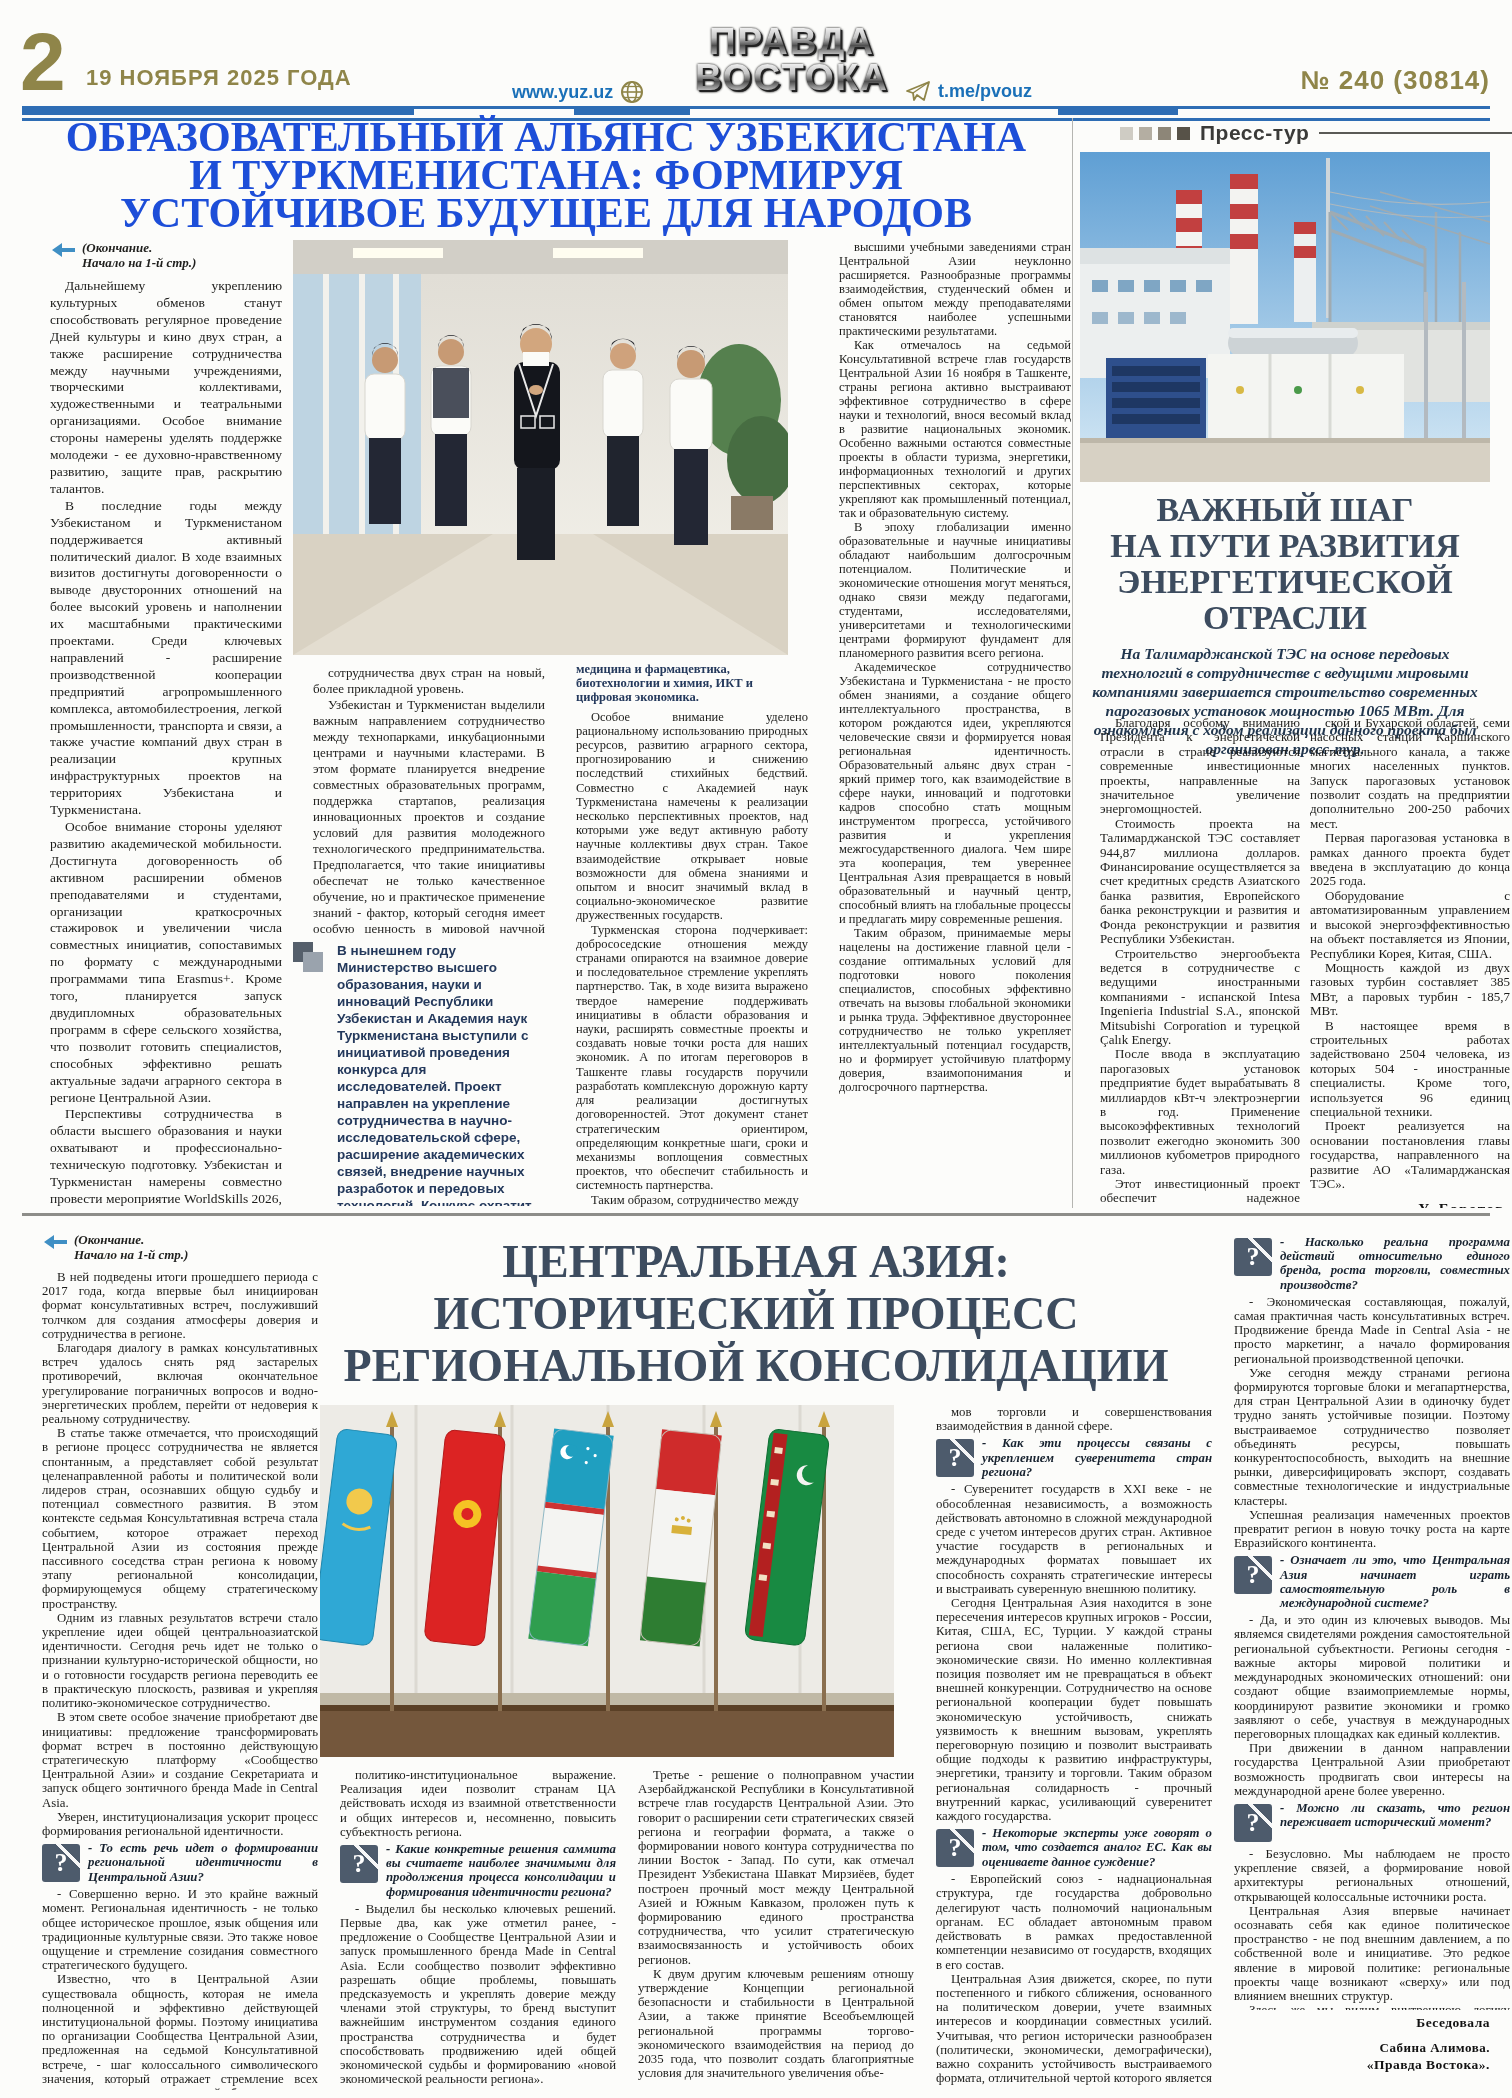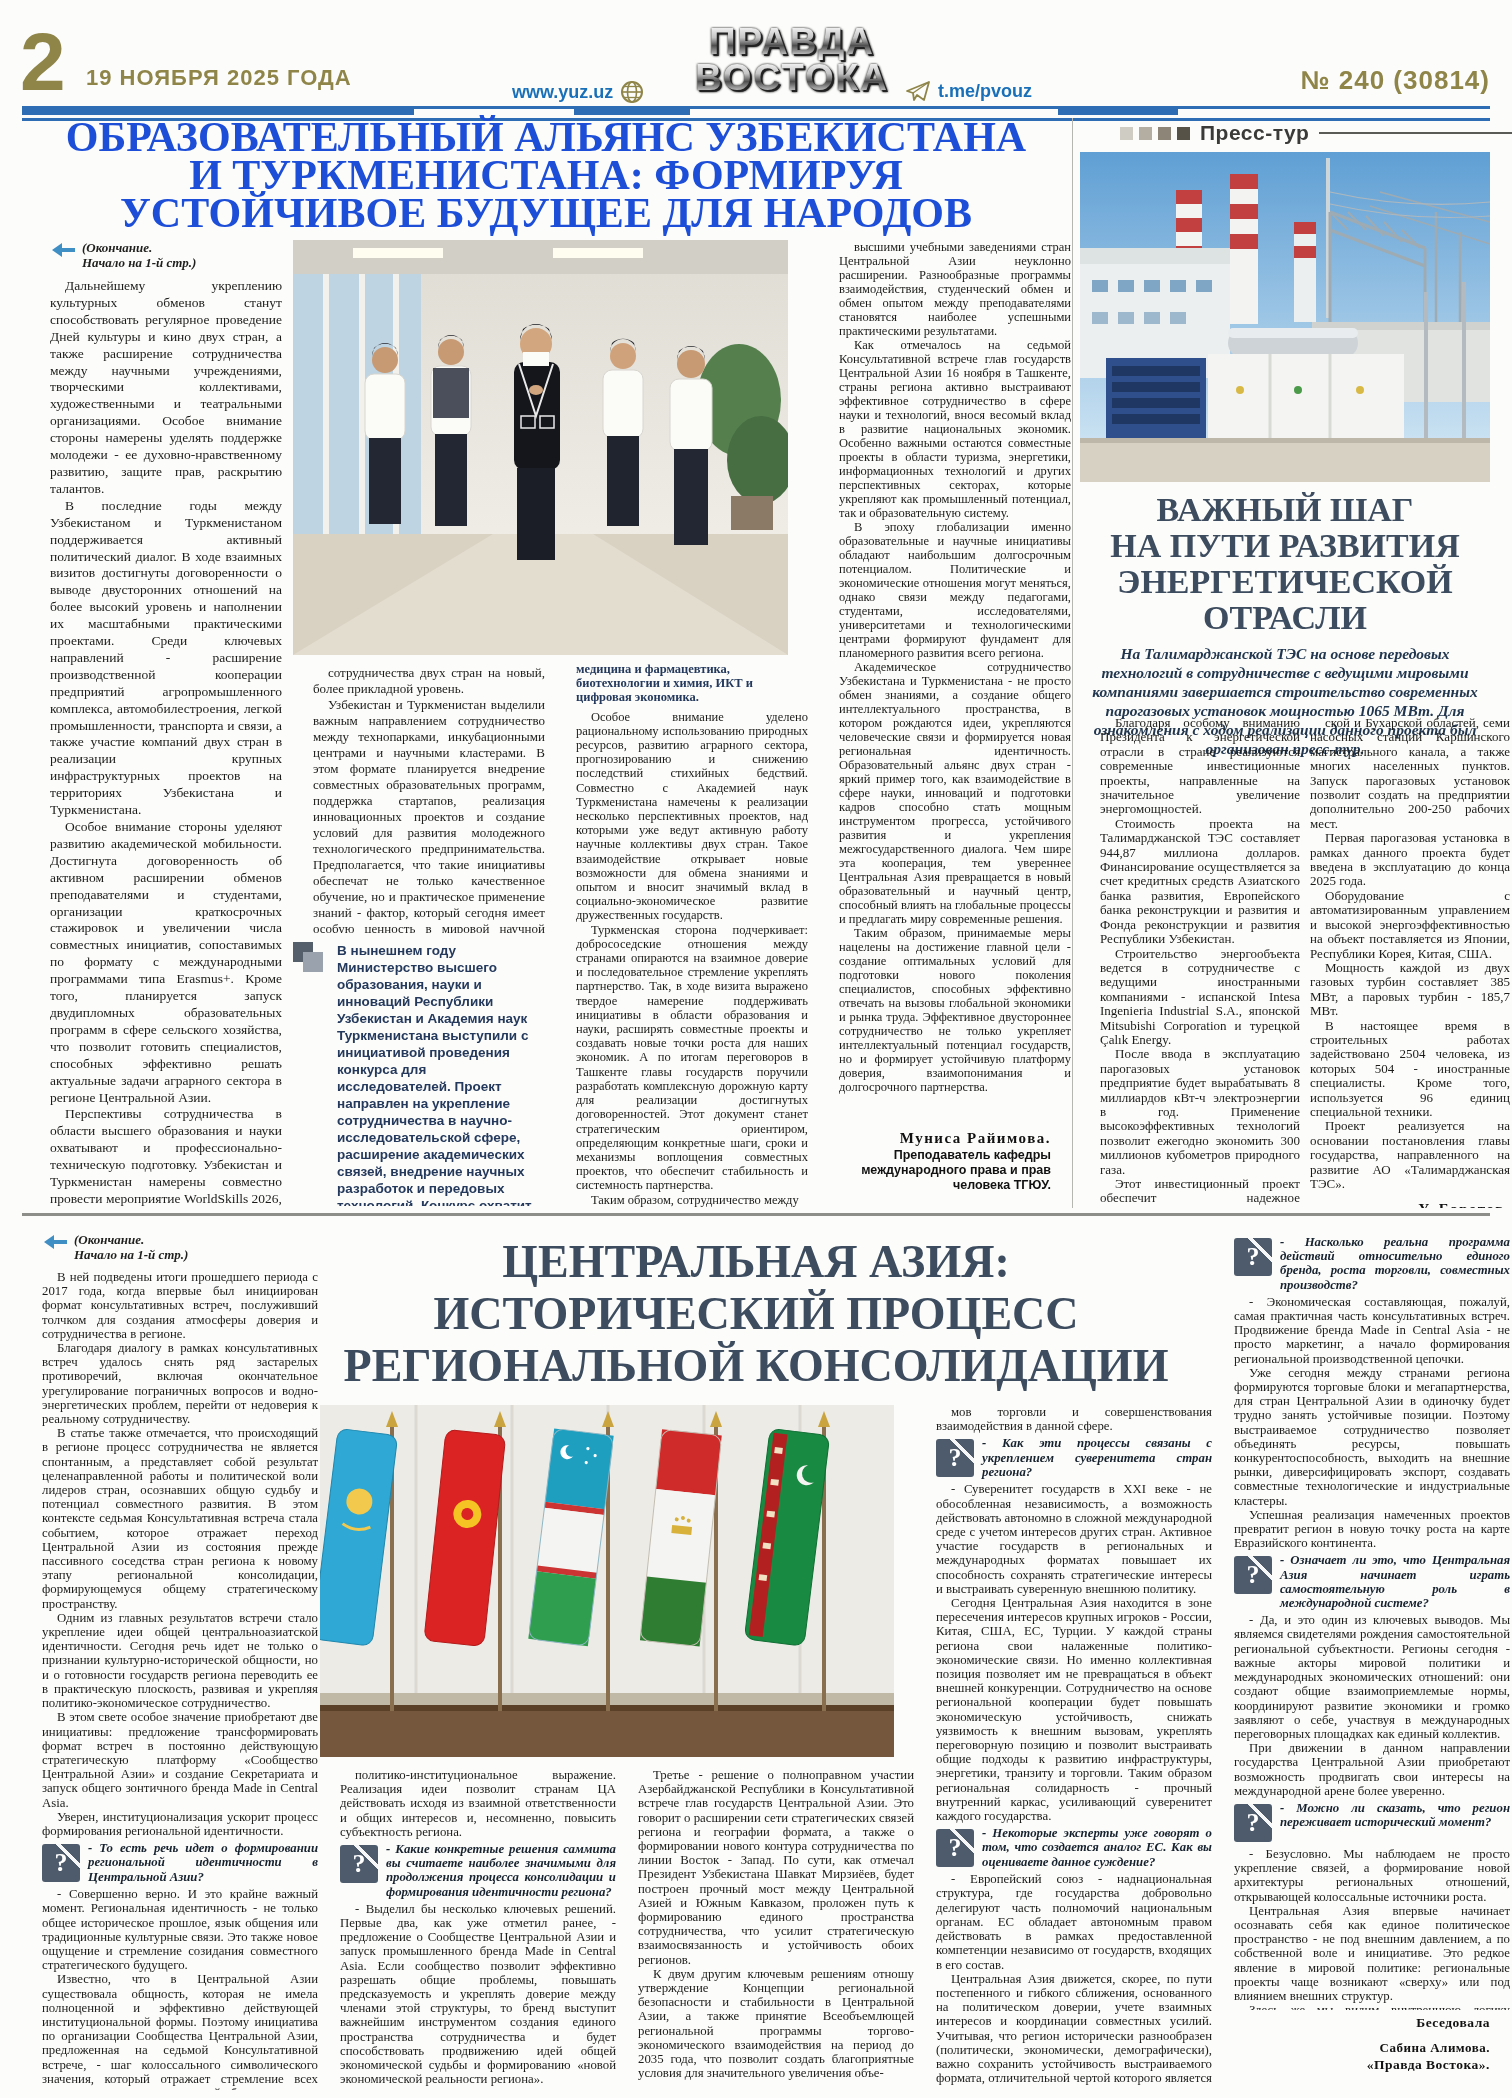--- a/index.html
+++ b/index.html
@@ -218,32 +218,28 @@
     <div>
         <p class="b-bold">медицина и фармацевтика, биотехнологии и химия, ИКТ и цифровая экономика.</p>
         <p class="b-p">Особое внимание уделено рациональному использованию природных ресурсов, развитию аграрного сектора, прогнозированию и снижению последствий стихийных бедствий. Совместно с Академией наук Туркменистана намечены к реализации несколько перспективных проектов, над которыми уже ведут активную работу научные коллективы двух стран. Такое взаимодействие открывает новые возможности для обмена знаниями и опытом и вносит значимый вклад в социально-экономическое развитие дружественных государств.</p>
         <p class="b-p">Туркменская сторона подчеркивает: добрососедские отношения между странами опираются на взаимное доверие и последовательное стремление укреплять партнерство. Так, в ходе визита выражено твердое намерение поддерживать инициативы в области образования и науки, расширять совместные проекты и создавать новые точки роста для наших экономик. А по итогам переговоров в Ташкенте главы государств поручили разработать комплексную дорожную карту для реализации достигнутых договоренностей. Этот документ станет стратегическим ориентиром, определяющим конкретные шаги, сроки и механизмы воплощения совместных проектов, что обеспечит стабильность и системность партнерства.</p>
         <p class="b-p">Таким образом, сотрудничество между</p>
       </div>
   </div>
 
   <div class="col a1col" style="left:819px;top:240px;width:232px;height:880px;font-size:12.5px;line-height:14px;">
     <div>
-        <p class="b-p">высшими учебными заведениями стран Центральной Азии неуклонно расширении. Разнообразные программы взаимодействия, студенческий обмен и обмен опытом между преподавателями становятся наиболее успешными практическими результатами.</p>
+        <p class="b-p">высшими учебными заведениями стран Центральной Азии неуклонно расширяется. Разнообразные программы взаимодействия, студенческий обмен и обмен опытом между преподавателями становятся наиболее успешными практическими результатами.</p>
         <p class="b-p">Как отмечалось на седьмой Консультативной встрече глав государств Центральной Азии 16 ноября в Ташкенте, страны региона активно выстраивают эффективное сотрудничество в сфере науки и технологий, внося весомый вклад в развитие национальных экономик. Особенно важными остаются совместные проекты в области туризма, энергетики, информационных технологий и других перспективных секторах, которые укрепляют как промышленный потенциал, так и образовательную систему.</p>
         <p class="b-p">В эпоху глобализации именно образовательные и научные инициативы обладают наибольшим долгосрочным потенциалом. Политические и экономические отношения могут меняться, однако связи между педагогами, студентами, исследователями, университетами и технологическими центрами формируют фундамент для планомерного развития всего региона.</p>
         <p class="b-p">Академическое сотрудничество Узбекистана и Туркменистана - не просто обмен знаниями, а создание общего интеллектуального пространства, в котором рождаются идеи, укрепляются человеческие связи и формируется новая региональная идентичность. Образовательный альянс двух стран - яркий пример того, как взаимодействие в сфере науки, инноваций и подготовки кадров способно стать мощным инструментом прогресса, устойчивого развития и укрепления межгосударственного диалога. Чем шире эта кооперация, тем увереннее Центральная Азия превращается в новый образовательный и научный центр, способный влиять на глобальные процессы и предлагать миру современные решения.</p>
         <p class="b-p">Таким образом, принимаемые меры нацелены на достижение главной цели - создание оптимальных условий для подготовки нового поколения специалистов, способных эффективно отвечать на вызовы глобальной экономики и рынка труда. Эффективное двустороннее сотрудничество не только укрепляет интеллектуальный потенциал государств, но и формирует устойчивую платформу доверия, взаимопонимания и долгосрочного партнерства.</p>
       </div>
   </div>
 
-  <div class="byline" style="left:819px;top:1128px;width:232px;height:80px;">
-    <div class="byl-name">Муниса Райимова.</div>
-    <div class="byl-role">Преподаватель кафедры международного права и прав человека ТГЮУ.</div>
-  </div>
 
   <div class="abs kicker">
     <span class="kick-sq" style="background:#cfccc4;"></span>
     <span class="kick-sq" style="background:#b4aea2;"></span>
     <span class="kick-sq" style="background:#8d8678;"></span>
     <span class="kick-sq" style="background:#575248;"></span>
     <span class="kick-label">Пресс-тур</span>
     <span class="kick-line"></span>
   </div>
 

